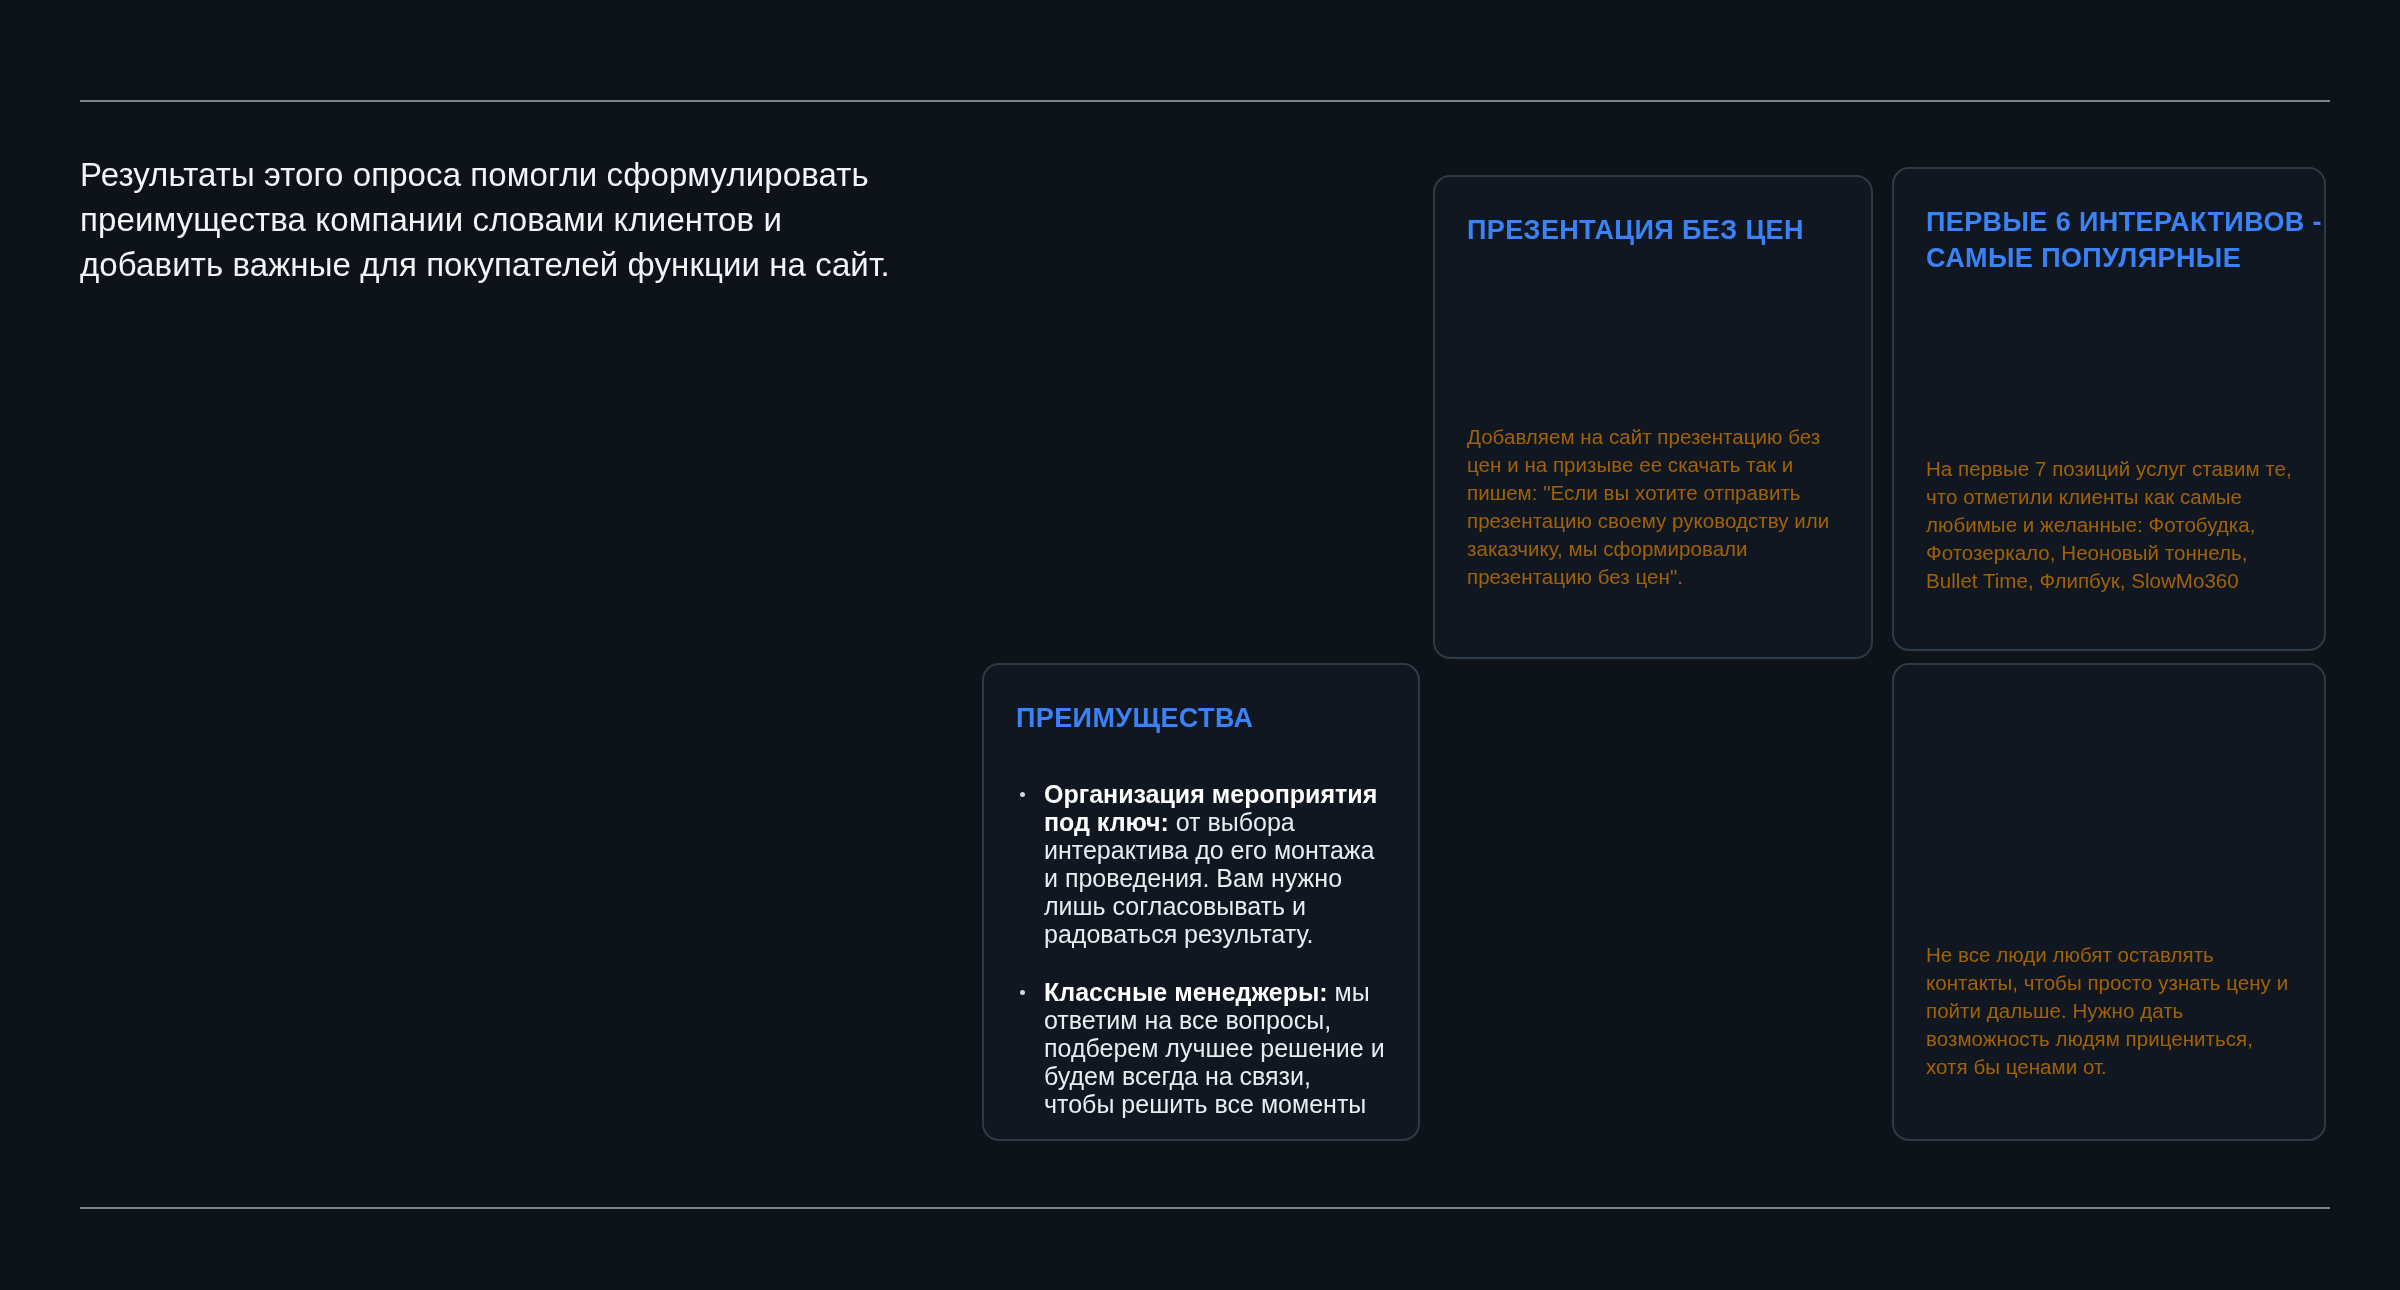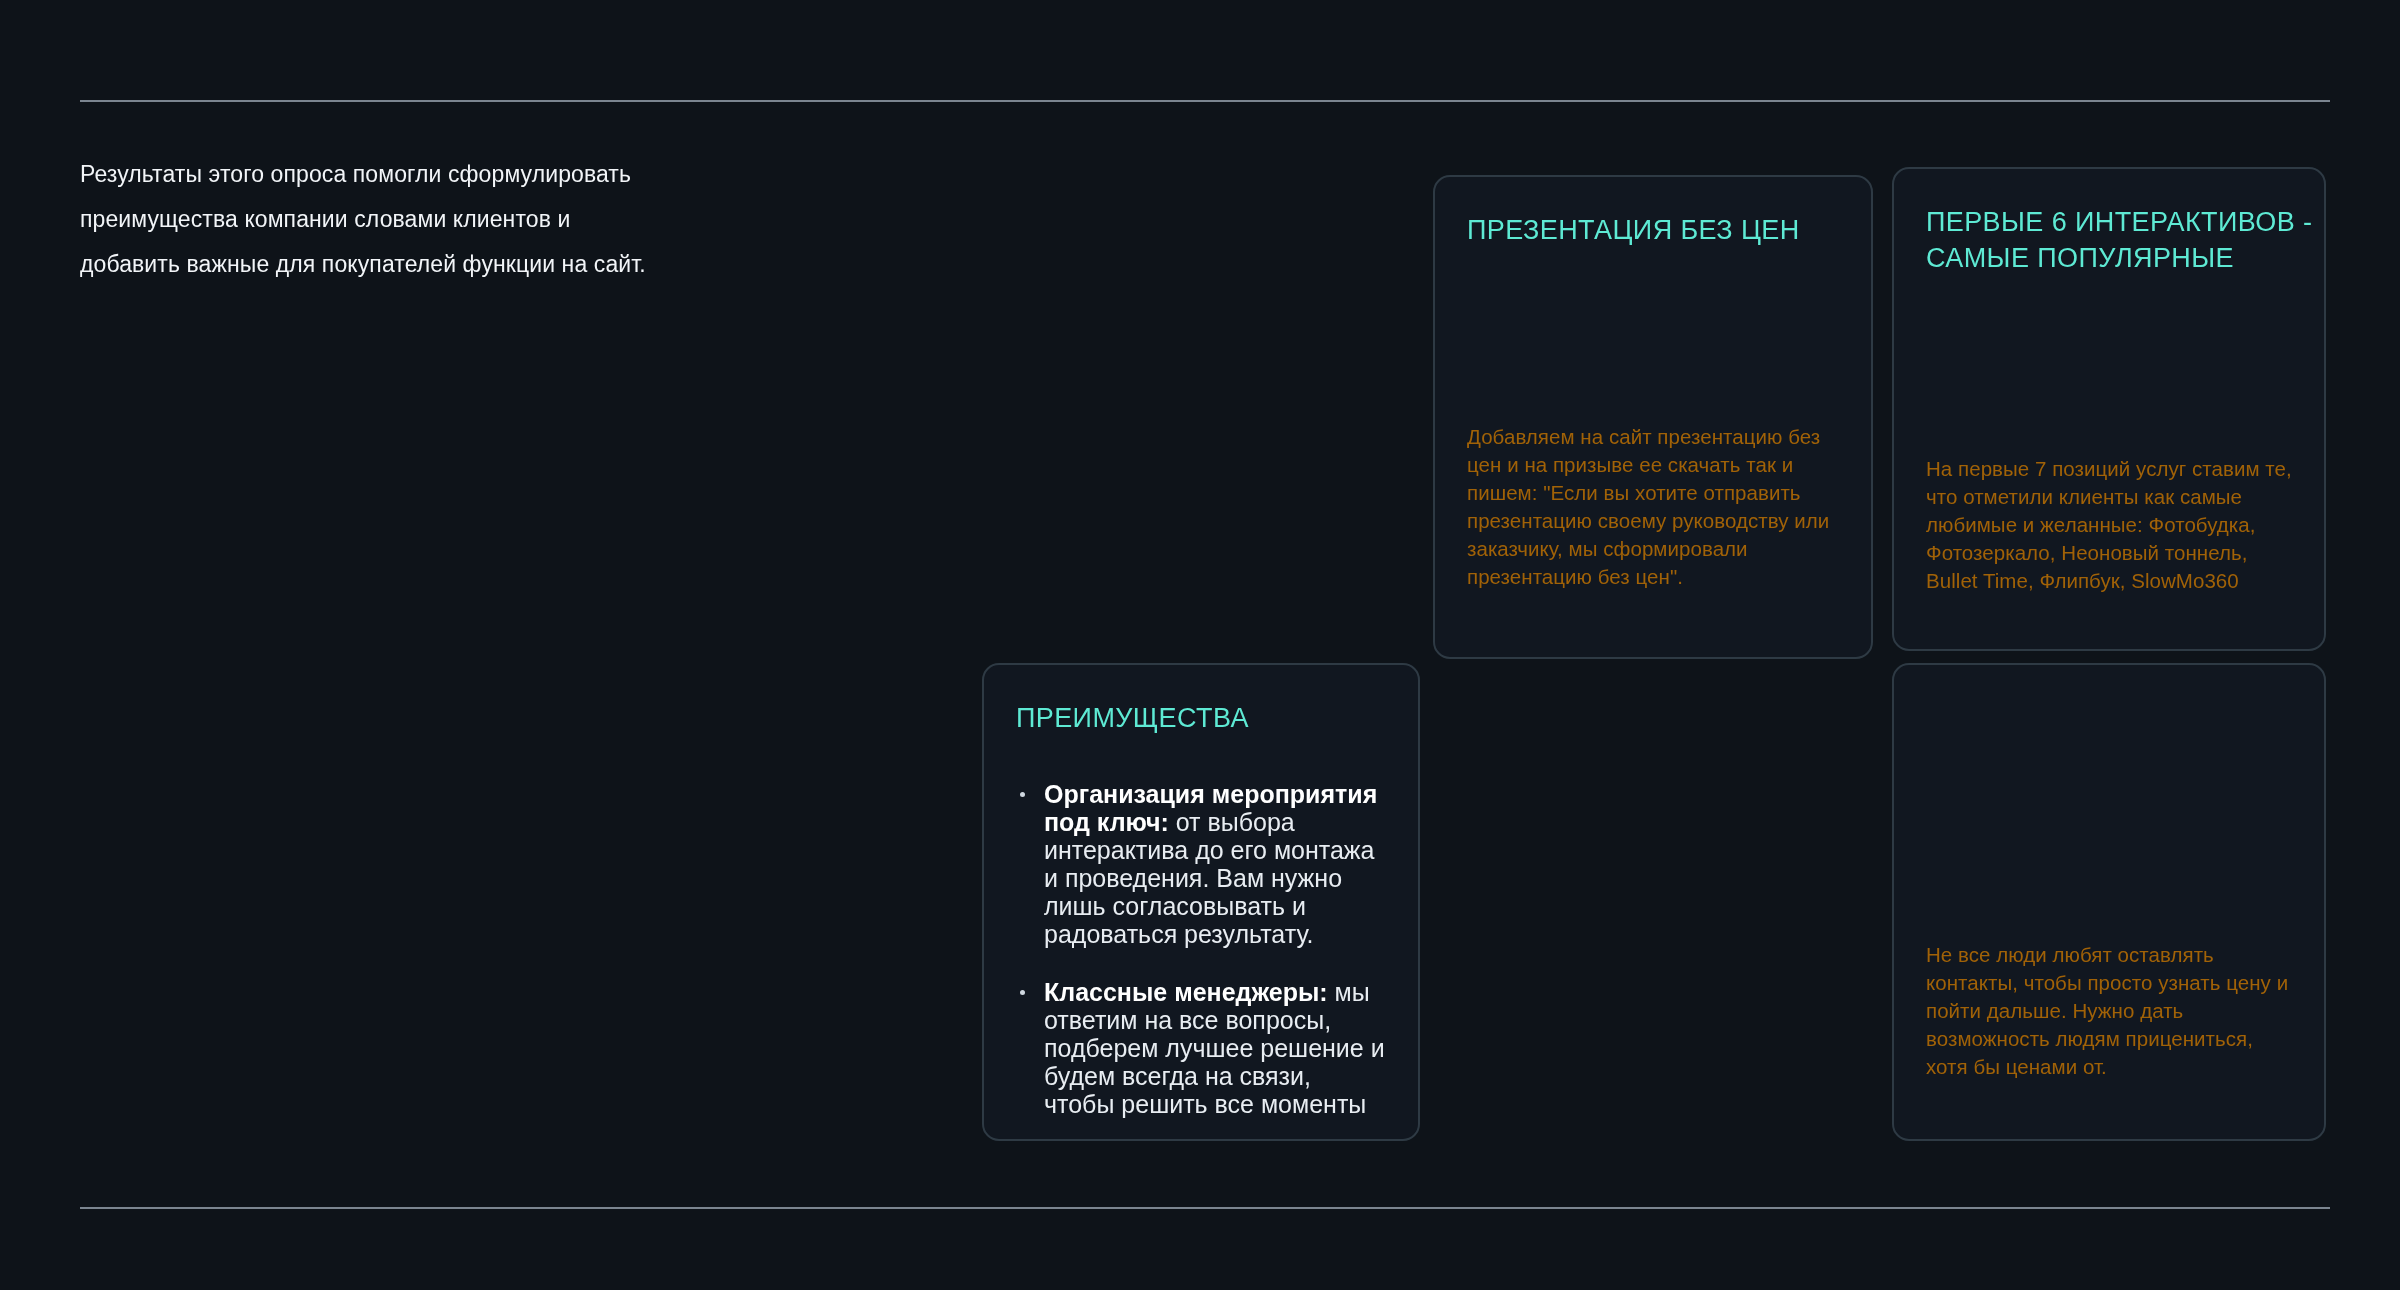--- a/index.html
+++ b/index.html
@@ -31,21 +31,21 @@
   .rule.top    { top: 100px; }
   .rule.bottom { top: 1207px; }
 
   
   .headline {
     position: absolute;
     left: 80px;
     top: 152px;
     width: 760px;
     color: #f2f5f8;
-    font-size: 23px;
+    font-size: 33px;
     line-height: 45px;
     font-weight: 400;
     letter-spacing: .1px;
   }
   .headline div { white-space: nowrap; }
 
   
   .card {
     position: absolute;
     box-sizing: border-box;
@@ -62,24 +62,24 @@
 
   .card-inner {
     padding: 35px 32px 30px 32px;
     display: flex;
     flex-direction: column;
     height: 100%;
     box-sizing: border-box;
   }
 
   .card-title {
-    color: #5eead4;
+    color: #3b82f6;
     font-size: 27px;
     line-height: 36px;
-    font-weight: 400;
+    font-weight: 700;
     letter-spacing: .4px;
     text-transform: uppercase;
   }
   .card-title .tline { display: block; white-space: nowrap; }
 
   .card-body {
     color: #a16207;
     font-size: 20.5px;
     line-height: 28px;
     font-weight: 400;

